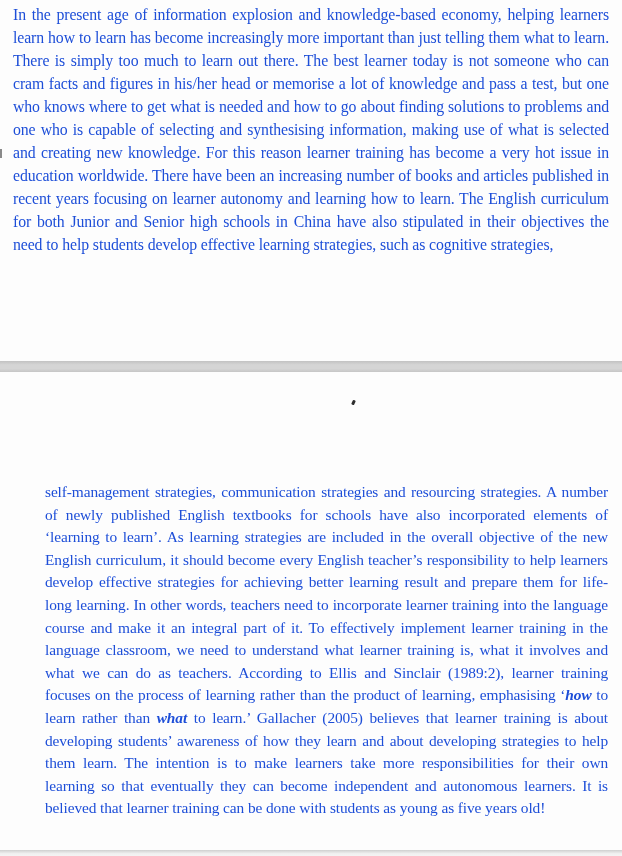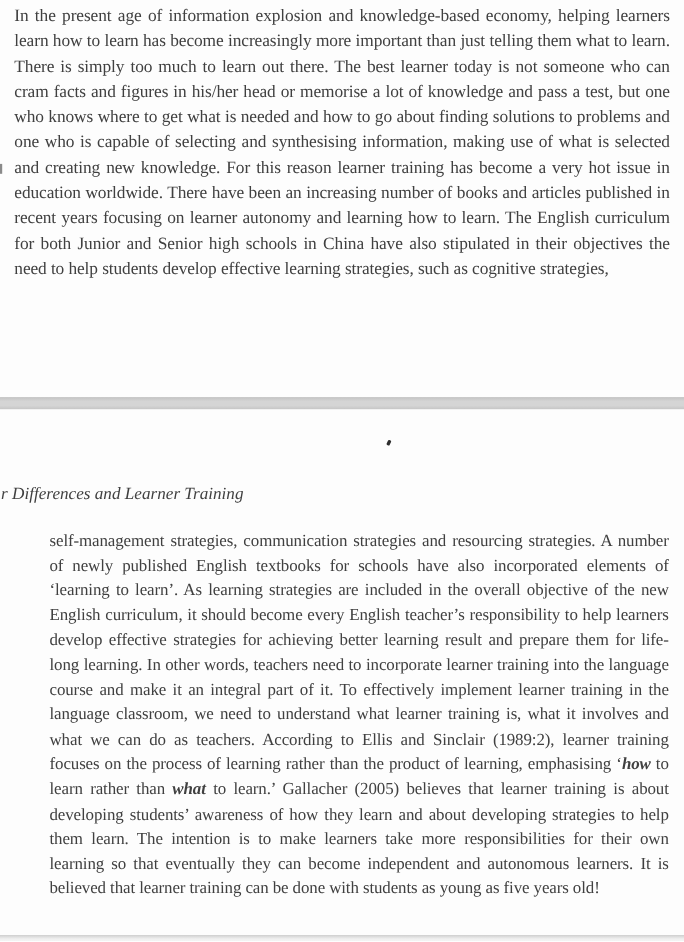--- a/index.html
+++ b/index.html
@@ -3,21 +3,21 @@
 <meta charset="utf-8">
 <style>
   html, body { margin: 0; padding: 0; background: #ffffff; }
   .page {
     position: relative;
     width: 622px;
     height: 856px;
     background: #fdfdfd;
     overflow: hidden;
     font-family: "Liberation Serif", "DejaVu Serif", serif;
-    color: #404040;
+    color: #1d4ed8;
   }
   .para {
     margin: 0;
     text-align: justify;
     letter-spacing: -0.1px;
   }
   .para1 {
     position: absolute;
     top: 3px;
     left: 13px;
@@ -84,19 +84,18 @@
 <div class="page">
 
   <p class="para para1">In the present age of information explosion and knowledge-based economy, helping learners learn how to learn has become increasingly more important than just telling them what to learn. There is simply too much to learn out there. The best learner today is not someone who can cram facts and figures in his/her head or memorise a lot of knowledge and pass a test, but one who knows where to get what is needed and how to go about finding solutions to problems and one who is capable of selecting and synthesising information, making use of what is selected and creating new knowledge. For this reason learner training has become a very hot issue in education worldwide. There have been an increasing number of books and articles published in recent years focusing on learner autonomy and learning how to learn. The English curriculum for both Junior and Senior high schools in China have also stipulated in their objectives the need to help students develop effective learning strategies, such as cognitive strategies,</p>
 
   <div class="artifact-left"></div>
 
   <div class="divider"></div>
 
   <div class="speck"></div>
 
-  <div class="running-header">r Differences and Learner Training</div>
 
   <p class="para para2"><span class="seg-normal">self-management strategies, communication strategies and resourcing strategies. A number of newly published English textbooks for schools have also incorporated elements of ‘learning to learn’. As learning strategies are included in the overall objective of the new English curriculum, it should become every English teacher’s responsibility to help learners develop effective strategies for achieving better learning result and prepare them for life-long learning. In other words, teachers need to incorporate learner training into the language course and make it an integral part of it. To effectively implement learner training in the language classroom, we need to understand what learner training is, what it involves and what we can do as teachers. According to Ellis and Sinclair (1989:2), learner training focuses on the process of learning rather than the product of learning, emphasising ‘</span><span class="seg-italic">how</span><span class="seg-normal"> to learn rather than </span><span class="seg-italic">what</span><span class="seg-normal"> to learn.’ Gallacher (2005) believes that learner training is about developing students’ awareness of how they learn and about developing strategies to help them learn. The intention is to make learners take more responsibilities for their own learning so that eventually they can become independent and autonomous learners. It is believed that learner training can be done with students as young as five years old!</span></p>
 
   <div class="bottom-strip"></div>
 
 </div>
 
 </body></html>

